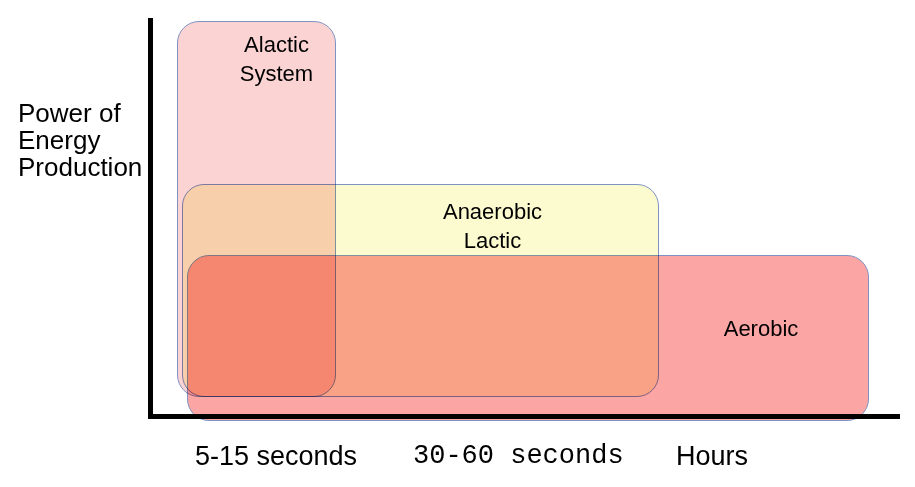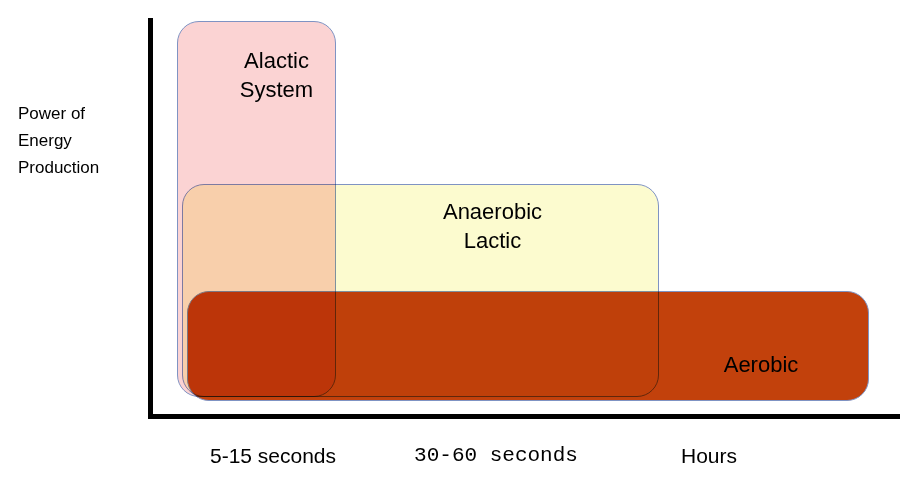--- a/index.html
+++ b/index.html
@@ -38,21 +38,21 @@
     background: #000000;
     z-index: 40;
   }
 
   
   .y-caption {
     position: absolute;
     left: 18px;
     top: 100px;
     width: 125px;
-    font-size: 17px;
+    font-size: 26px;
     line-height: 27px;
     color: #000000;
     text-align: left;
     white-space: pre-line;
     z-index: 30;
   }
 
   
   .sysbox {
     position: absolute;
@@ -74,57 +74,56 @@
   }
 
   #box-alactic {
     left: 177px;
     top: 21px;
     width: 159px;
     height: 376px;
     background: #fbd3d3;
   }
   #box-alactic .sys-label {
-    top: 24px;
+    top: 8px;
     padding-left: 40px;
   }
 
   #box-anaerobic {
     left: 182px;
     top: 184px;
     width: 477px;
     height: 213px;
     background: #fcfbcf;
   }
   #box-anaerobic .sys-label {
     top: 12px;
     left: 160px;
     right: 16px;
   }
 
   #box-aerobic {
     left: 187px;
     top: 255px;
     width: 682px;
-    height: 110px;
-    background: #c2410c;
-    margin-top: 36px;
+    height: 166px;
+    background: #fca5a5;
   }
   #box-aerobic .sys-label {
     top: 58px;
     left: auto;
     right: 12px;
     width: 190px;
   }
 
   
   .x-label {
     position: absolute;
     top: 443px;
-    font-size: 21px;
+    font-size: 27px;
     line-height: 26px;
     color: #000000;
     text-align: center;
     white-space: nowrap;
     z-index: 30;
   }
   #xlab-0 { left: 195px; width: 156px; }
   #xlab-1 { left: 413px; width: 166px; font-family: Liberation Mono, monospace; }
   #xlab-2 { left: 676px; width: 66px; text-align: center; }
 </style>

